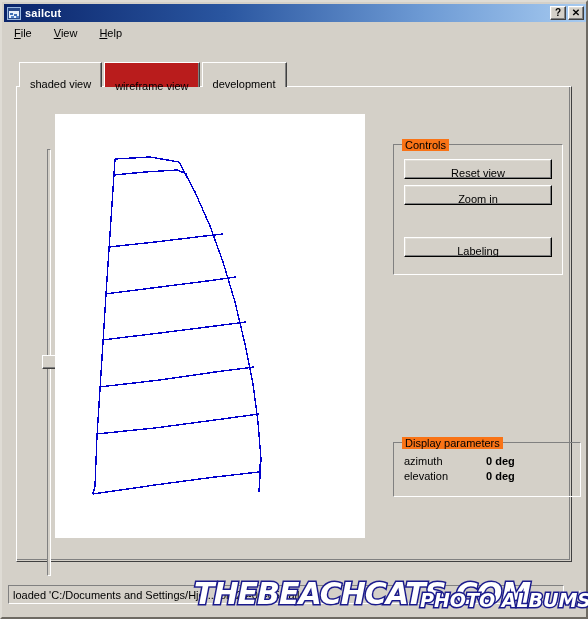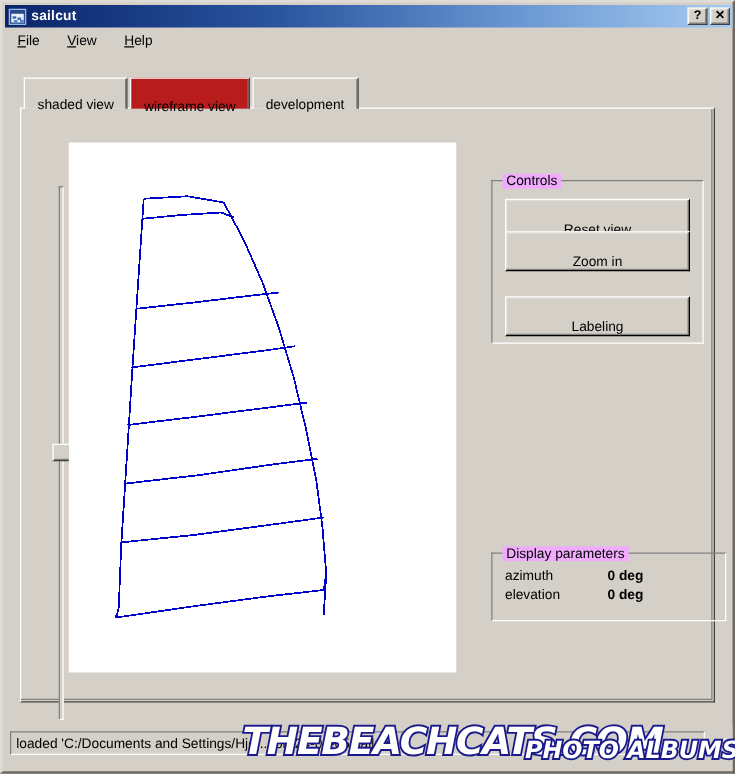--- a/index.html
+++ b/index.html
@@ -244,21 +244,21 @@
   .groupbox {
     position: absolute;
     border: 1px solid #808080;
     border-right-color: #ffffff;
     border-bottom-color: #ffffff;
     box-sizing: border-box;
   }
   .gb-title {
     position: absolute;
     top: -6px; left: 8px;
-    background: #f0abfc;
+    background: #f97316;
     padding: 0 3px;
     font-size: 11px;
     color: #000000;
     white-space: nowrap;
   }
 
   #grp-controls { left: 388px; top: 98px; width: 170px; height: 131px; }
   #grp-display  { left: 388px; top: 396px; width: 188px; height: 55px; }
 
   
@@ -272,21 +272,21 @@
     border-right: 1px solid #000000;
     border-bottom: 1px solid #000000;
     box-shadow: inset -1px -1px 0 #808080, inset 1px 1px 0 #dfdcd5;
     font-size: 11px;
     font-family: "Liberation Sans", sans-serif;
     color: #000000;
     text-align: center;
     line-height: 18px;
     box-sizing: border-box;
     cursor: default;
-    padding: 15px;
+    padding: 4px;
   }
 
   
   .dp-row {
     position: absolute;
     left: 10px;
     font-size: 11px;
     color: #000000;
     white-space: nowrap;
   }

